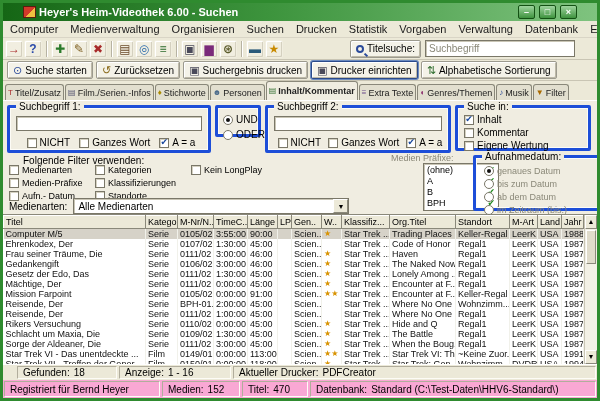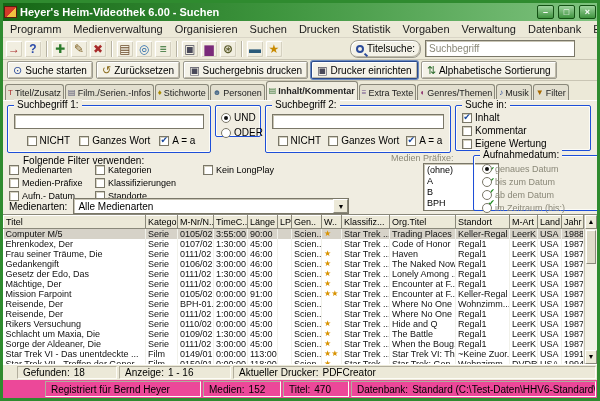--- a/index.html
+++ b/index.html
@@ -1,37 +1,37 @@
 <!DOCTYPE html>
 <html><head>
 <meta charset="utf-8">
 <style>
   html,body{margin:0;padding:0;background:#777;font-family:"Liberation Sans","DejaVu Sans",sans-serif;}
   *{box-sizing:border-box;}
   .window{position:relative;width:600px;height:401px;border:3px solid #2f8b2f;background:#ece9d8;overflow:hidden;}
 
   
-  .titlebar{height:18px;display:flex;align-items:center;gap:3px;padding:0 1px;
+  .titlebar{height:18px;display:flex;align-items:center;gap:3px;padding:0 20px;
     background:linear-gradient(to right,#156615,#3d943d 45%,#7fc37f);color:#fff;}
   .appicon{width:13px;height:12px;background:linear-gradient(135deg,#d23a2a 55%,#f0c040 55%);border:1px solid #5a1d10;}
   .wtitle{flex:1;font-size:11px;font-weight:bold;white-space:nowrap;overflow:hidden;}
   .wbtn{width:17px;height:14px;margin-left:1px;border:1px solid #145114;border-radius:2px;
     background:linear-gradient(#9ed49e,#3f933f);color:#fff;font-size:9px;line-height:12px;text-align:center;font-weight:bold;}
 
   
   .menubar{height:17px;display:flex;align-items:center;background:#ece9d8;border-bottom:1px solid #d9d5c6;font-size:11px;padding-left:1px;}
   .menu-item{padding:1px 6px;color:#1a1a1a;}
 
   
   .toolbar{height:22px;display:flex;align-items:center;background:#ece9d8;border-bottom:1px solid #c9c5b4;padding:0 2px;}
   .tbico{width:18px;height:18px;display:flex;align-items:center;justify-content:center;font-size:12px;font-weight:bold;
     border:1px solid transparent;border-radius:2px;background:#f1eee0;margin-right:1px;box-shadow:inset 1px 1px 0 #fff,inset -1px -1px 0 #d4d0bf;}
   .tsep{width:2px;height:16px;margin:0 3px;border-left:1px solid #b7b3a2;border-right:1px solid #fff;}
   .titelsuche{margin-left:66px;display:flex;align-items:center;gap:3px;height:18px;padding:0 5px;font-size:10px;
-    border:1px solid #9c9a8e;border-radius:8px;background:#f4f2e8;box-shadow:inset 1px 1px 0 #fff,inset -1px -1px 0 #bdb9a8;}
+    border:1px solid #9c9a8e;border-radius:2px;background:#f4f2e8;box-shadow:inset 1px 1px 0 #fff,inset -1px -1px 0 #bdb9a8;}
   .mag{width:8px;height:8px;border:2px solid #2a4a9a;border-radius:50%;position:relative;}
   .mag::after{content:"";position:absolute;width:4px;height:2px;background:#2a4a9a;transform:rotate(45deg);left:6px;top:7px;}
   .searchbox{width:150px;height:17px;margin-left:4px;background:#fff;border:1px solid #7a7768;
     box-shadow:inset 1px 1px 0 #c9c5b5;font-size:10px;color:#8a8878;padding:1px 3px;line-height:14px;}
 
   
   .actionbar{height:21px;display:flex;align-items:center;gap:3px;padding:0 4px;background:#ece9d8;border-bottom:1px solid #c9c5b4;}
   .abtn{height:18px;display:flex;align-items:center;gap:3px;padding:0 5px;font-size:10px;font-family:inherit;
     border:1px solid #9c9a8e;border-radius:2px;background:#f4f2e8;box-shadow:inset 1px 1px 0 #fff,inset -1px -1px 0 #bdb9a8;}
   .abtn.default{border:1px solid #2a4a8a;box-shadow:0 0 0 1px #6a8ac0,inset 1px 1px 0 #fff,inset -1px -1px 0 #bdb9a8;}
@@ -41,21 +41,21 @@
   
   .tabstrip{height:19px;display:flex;align-items:flex-end;gap:1px;padding:1px 2px 0;background:#ece9d8;white-space:nowrap;overflow:hidden;}
   .tab{height:16px;display:flex;align-items:center;gap:2px;padding:0 2px;font-size:9px;
     border:1px solid #8a887a;border-bottom:none;border-radius:3px 3px 0 0;background:#e2dfcf;color:#222;}
   .tab.active{height:19px;background:#f0ede1;font-weight:bold;position:relative;z-index:2;}
   .tico{font-size:8px;line-height:8px;}
   .tlbl{white-space:nowrap;}
 
   
   .panel{position:relative;height:114px;background:#f0ede1;border-top:1px solid #fff;font-size:10px;}
-  .grp{position:absolute;border:1px solid #1d4ed8;border-radius:2px;box-shadow:inset 0 0 0 1px #fdfcf6;}
+  .grp{position:absolute;border:3px solid #1d4ed8;border-radius:2px;box-shadow:inset 0 0 0 1px #fdfcf6;}
   .legend{position:absolute;top:-7px;left:6px;background:#f0ede1;padding:0 3px;font-size:10px;white-space:nowrap;}
   .tinput{position:absolute;left:6px;top:8px;right:6px;height:15px;background:#fff;border:1px solid #7a7768;box-shadow:inset 1px 1px 0 #c9c5b5;}
   .checksrow{position:absolute;left:8px;top:29px;right:4px;display:flex;gap:9px;justify-content:center;}
   .chk,.rad{display:inline-flex;align-items:center;gap:3px;white-space:nowrap;}
   .box{width:10px;height:10px;background:#fff;border:1px solid #7a7768;box-shadow:inset 1px 1px 0 #d5d1c1;
     font-size:9px;line-height:9px;color:#16469c;display:flex;align-items:center;justify-content:center;font-weight:bold;}
   .rbox{width:10px;height:10px;border-radius:50%;background:#fff;border:1px solid #7a7768;display:flex;align-items:center;justify-content:center;}
   .rdot{width:4px;height:4px;border-radius:50%;background:#111;}
   .dis{color:#8a8878;}
   .stack{display:flex;flex-direction:column;gap:4px;}
@@ -79,40 +79,40 @@
   .results td{height:10px;line-height:10px;font-size:9px;padding:0 2px;overflow:hidden;white-space:nowrap;border-right:1px solid #f1f1ea;color:#111;}
   .results td:nth-child(8){color:#d89200;font-size:8px;}
   tr.sel td{background:#d6d2c8;}
   .vscroll{width:14px;display:flex;flex-direction:column;background:#f3f1e6;border-left:1px solid #c9c5b5;}
   .sbtn{height:14px;background:#ece9d8;border:1px solid;border-color:#fff #8a887a #8a887a #fff;font-size:7px;line-height:12px;text-align:center;}
   .sthumb{height:34px;margin:1px;background:#e0dccb;border:1px solid;border-color:#fff #8a887a #8a887a #fff;}
   .strack{flex:1;}
 
   
   .status1{height:16px;display:flex;align-items:stretch;background:#ece9d8;border-top:1px solid #fff;font-size:10px;}
-  .status2{height:18px;display:flex;align-items:stretch;background:#ec4899;font-size:10px;padding-left:41px;}
+  .status2{height:18px;display:flex;align-items:stretch;background:#f9a8d4;font-size:10px;}
   .seg{display:flex;align-items:center;gap:4px;padding:0 5px;margin:1px;white-space:nowrap;overflow:hidden;
     border:1px solid;border-color:#b1ad9c #fdfcf6 #fdfcf6 #b1ad9c;}
   .seg b{font-weight:normal;}
 </style>
 </head>
 <body>
 
 <div class="window">
 
   <div class="titlebar">
     <span class="appicon"></span>
     <span class="wtitle">Heyer's Heim-Videothek 6.00 - Suchen</span>
     <span class="wbtn">–</span>
     <span class="wbtn">□</span>
     <span class="wbtn">×</span>
   </div>
 
   <div class="menubar" id="menubar">
-      <span class="menu-item">Programm</span>
+      <span class="menu-item">Computer</span>
       <span class="menu-item">Medienverwaltung</span>
       <span class="menu-item">Organisieren</span>
       <span class="menu-item">Suchen</span>
       <span class="menu-item">Drucken</span>
       <span class="menu-item">Statistik</span>
       <span class="menu-item">Vorgaben</span>
       <span class="menu-item">Verwaltung</span>
       <span class="menu-item">Datenbank</span>
       <span class="menu-item">Extras</span>
     </div>
@@ -301,21 +301,21 @@
         </span>
         <span class="chk">
           <span class="box"></span>
           <span class="clbl">Klassifizierungen</span>
         </span>
         <span class="chk">
           <span class="box"></span>
           <span class="clbl">Standorte</span>
         </span>
       </div>
-    <div class="fcol" id="filter-col-2" style="left:200px;">
+    <div class="fcol" id="filter-col-2" style="left:188px;">
         <span class="chk">
           <span class="box"></span>
           <span class="clbl">Kein LongPlay</span>
         </span>
       </div>
 
     <div class="medrow">
       <span>Medienarten:</span>
       <span class="combo">
         <span class="val">Alle Medienarten</span>

